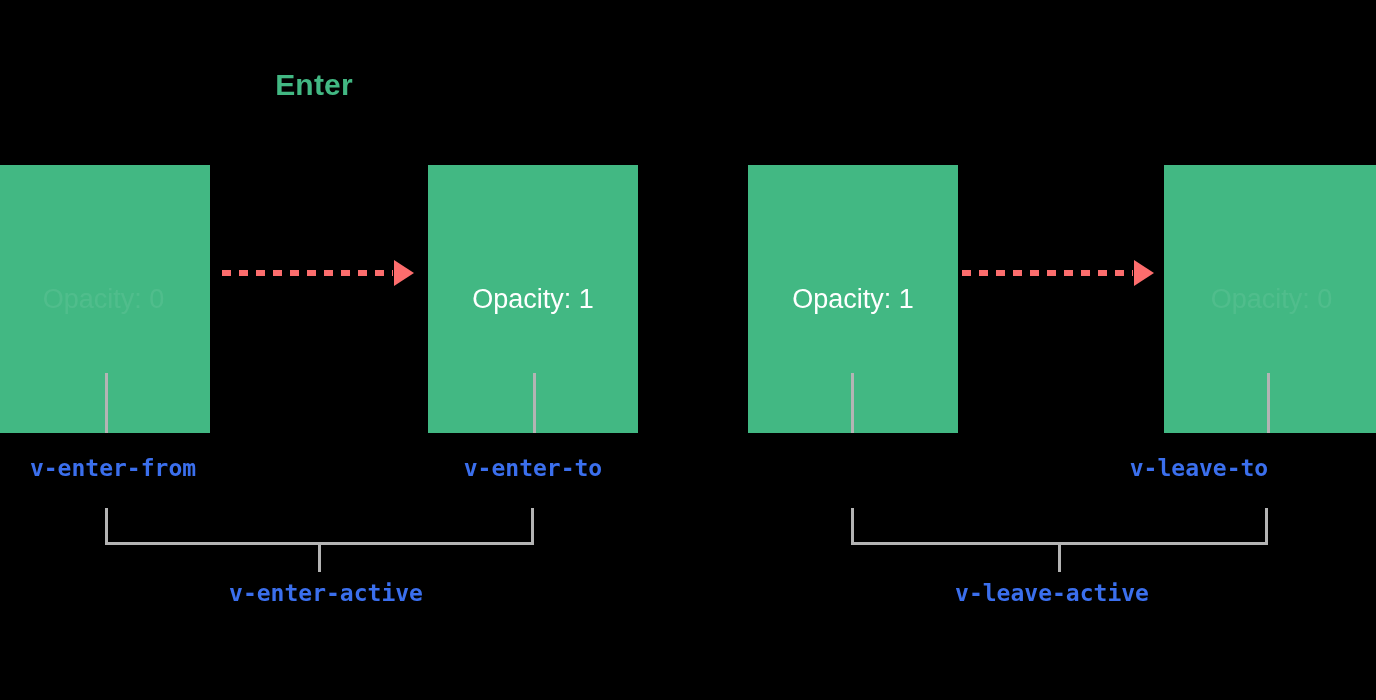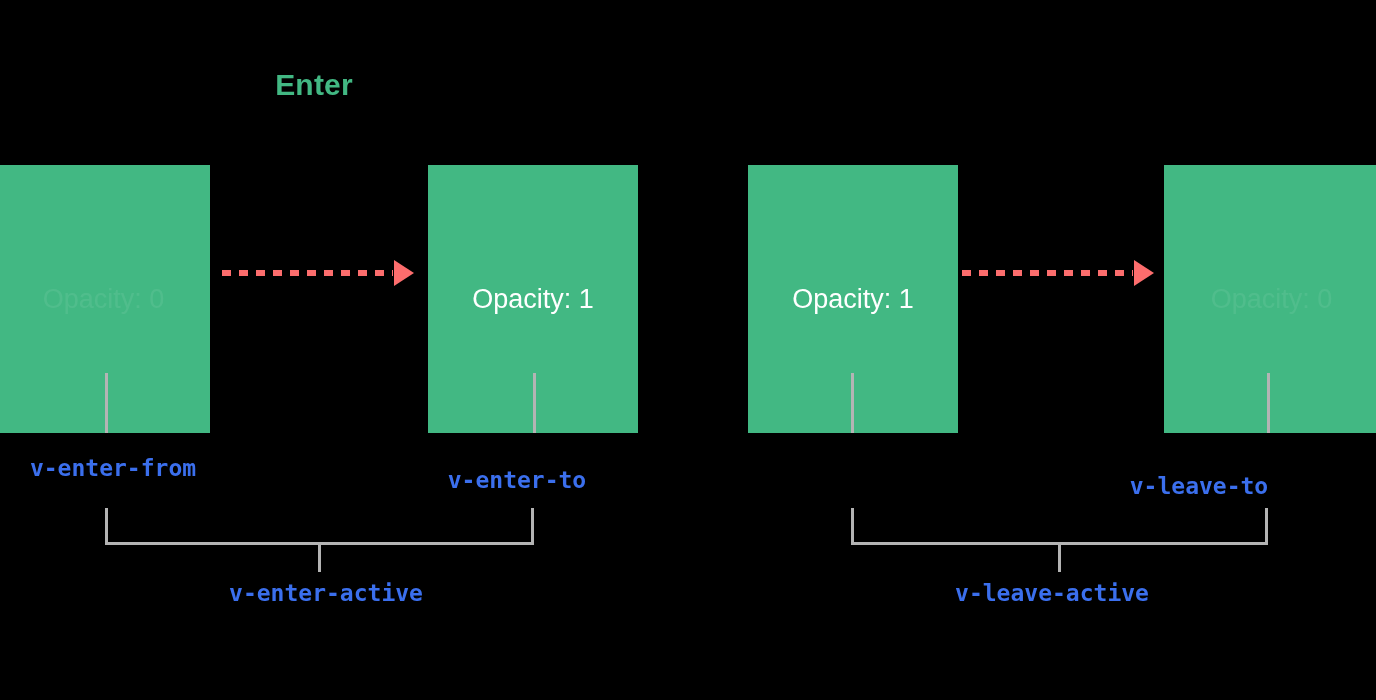--- a/index.html
+++ b/index.html
@@ -105,23 +105,23 @@
     position: absolute;
     font-family: "DejaVu Sans Mono", "Liberation Mono", monospace;
     font-size: 23px;
     font-weight: bold;
     color: #3b6fed;
     white-space: nowrap;
     text-align: center;
   }
   .label-row { top: 455px; }
   .lbl-enter-from { left: 5px;   width: 216px; }
-  .lbl-enter-to   { left: 409px; width: 216px; margin-top: 12px; }
+  .lbl-enter-to   { left: 425px; width: 216px; }
   .lbl-leave-from { left: 750px; width: 216px; }
-  .lbl-leave-to   { left: 1091px;width: 216px; margin-top: 18px; }
+  .lbl-leave-to   { left: 1091px;width: 216px; }
 
   .label-active { top: 580px; }
   .lbl-enter-active { left: 206px; width: 240px; }
   .lbl-leave-active { left: 932px; width: 240px; }
 
   
   .bracket {
     position: absolute;
     top: 508px;
     height: 37px;

